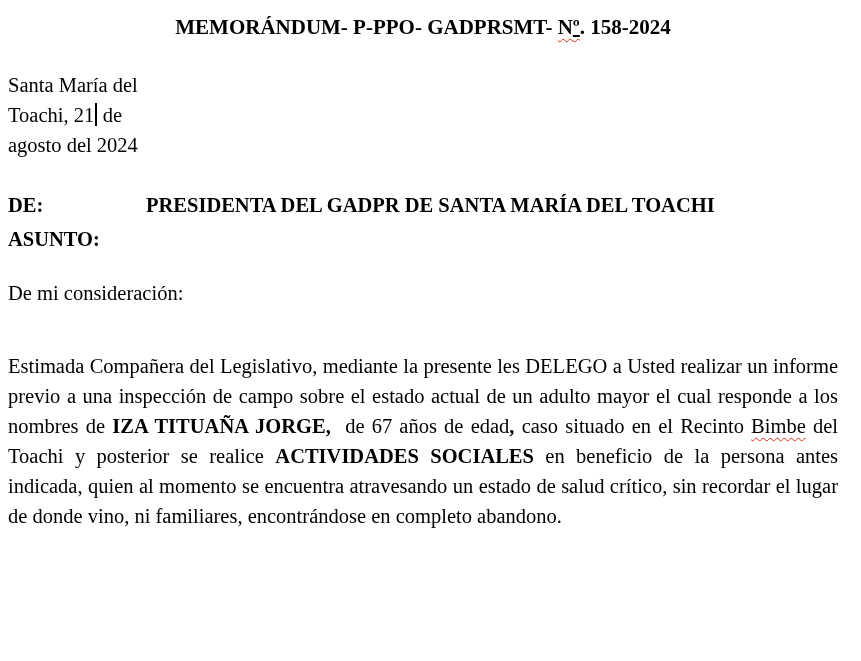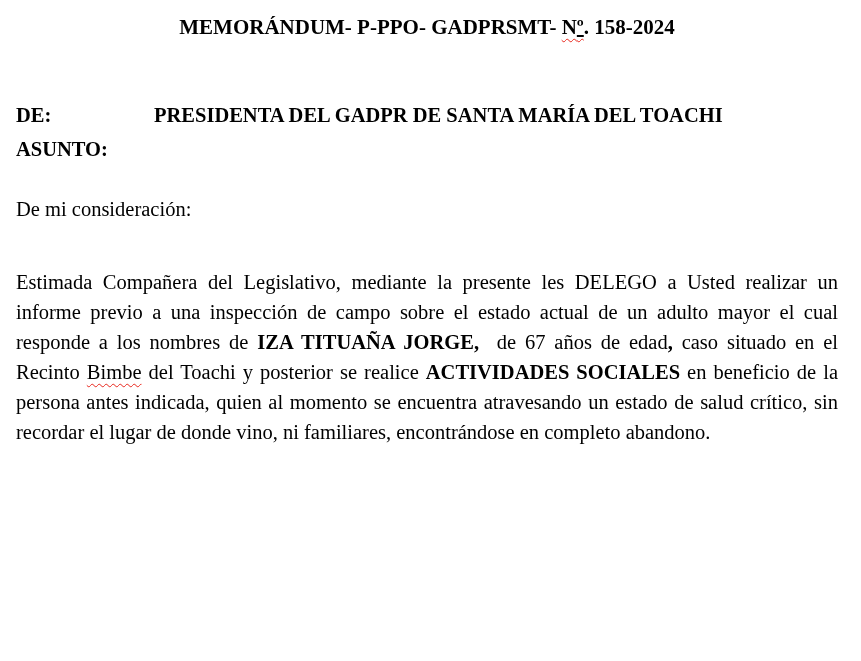--- a/index.html
+++ b/index.html
@@ -13,37 +13,37 @@
     overflow: hidden;
     font-family: "Liberation Serif", "DejaVu Serif", serif;
     font-size: 20.5px;
     line-height: 30px;
     color: #000000;
   }
   .page {
     box-sizing: border-box;
     width: 861px;
     height: 661px;
-    padding: 12px 23px 0 16px;
+    padding: 12px 23px 0 8px;
   }
   .title {
     margin: 0 0 28px 0;
     font-size: 21px;
     font-weight: bold;
     text-align: center;
     line-height: 30px;
   }
   .row {
     display: grid;
     grid-template-columns: 138px 1fr;
   }
   .row-fecha  { margin-bottom: 30px; }
   .row-para   { margin-bottom: 17px; }
   .row-de     { margin-bottom: 4px; }
-  .row-asunto { margin-bottom: 30px; }
+  .row-asunto { margin-bottom: 24px; }
   .label {
     font-weight: bold;
   }
   .b { font-weight: bold; }
   .force-justify {
     text-align: justify;
     text-align-last: justify;
   }
   .misspelled {
     text-decoration-line: underline;
@@ -76,20 +76,21 @@
   }
 </style>
 </head>
 <body>
 
 <div class="page">
 
   <h1 class="title"><span>MEMORÁNDUM- P-PPO- GADPRSMT- </span><span class="misspelled"><span>N</span><span class="ordinal">º</span></span><span>. 158-2024</span></h1>
 
   <div class="row row-fecha">
+    <div class="value"><span>Santa María del Toachi, 21</span><span class="caret"></span><span> de agosto del 2024</span></div>
   </div>
 
 
   <div class="row row-de">
     <div class="label">DE:</div>
     <div class="value">
       <div class="b">PRESIDENTA DEL GADPR DE SANTA MARÍA DEL TOACHI</div>
     </div>
   </div>
 

